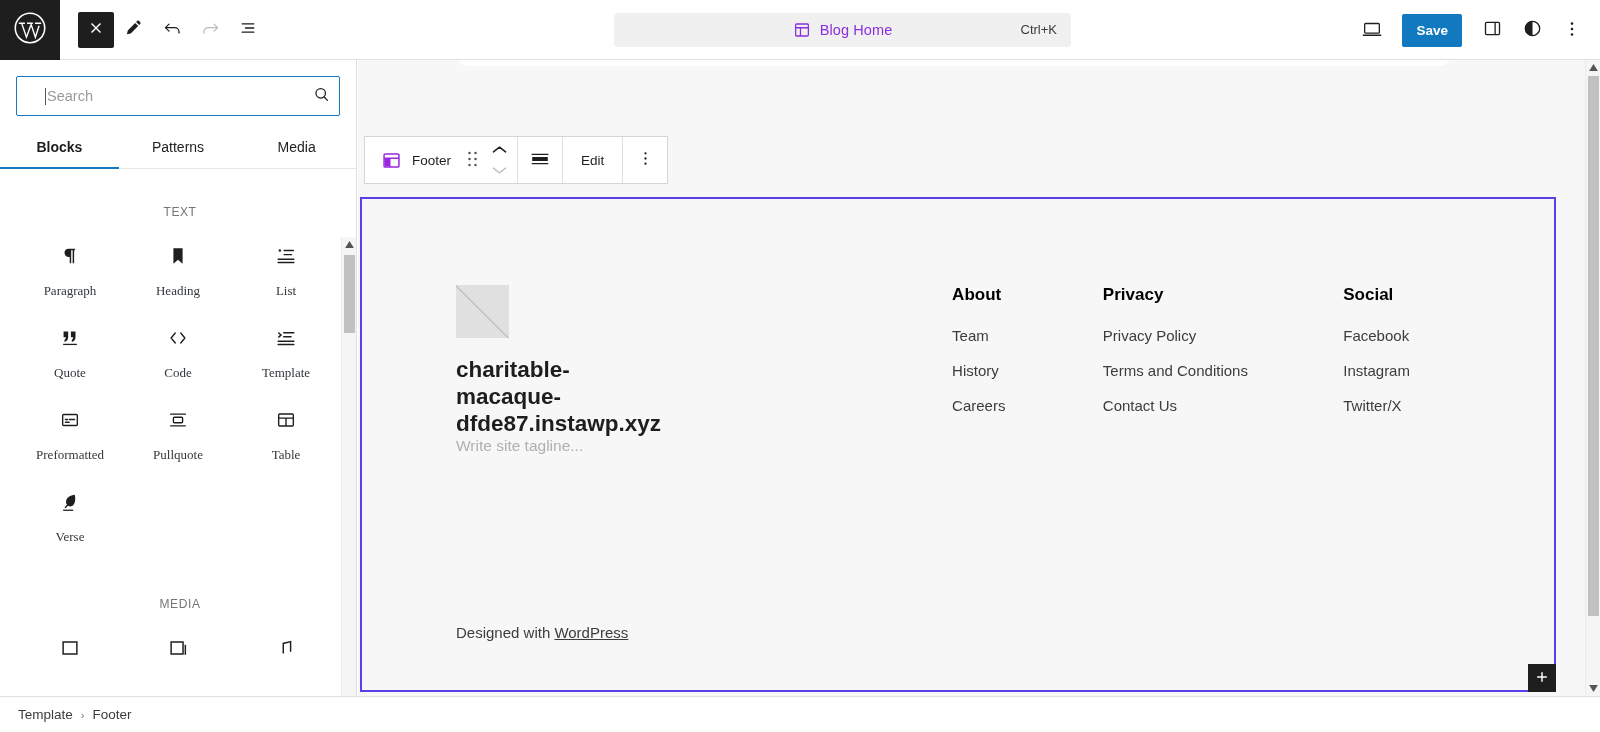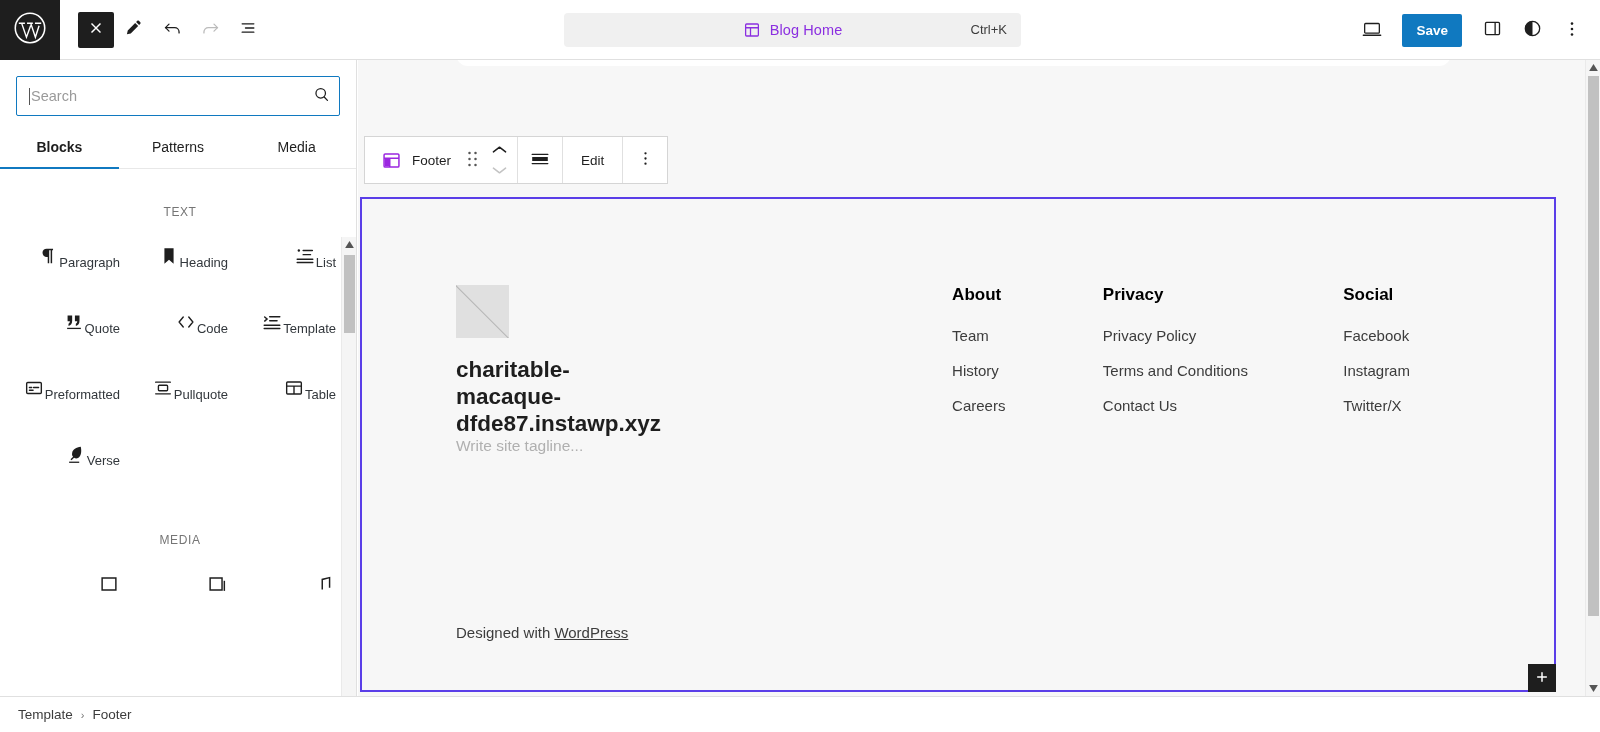--- a/index.html
+++ b/index.html
@@ -33,21 +33,21 @@
     display: flex; align-items: center; justify-content: center;
     background: none; border: none; cursor: pointer; border-radius: 2px;
     color: #1e1e1e;
   }
   .tool-btn.dark {
     background: #1e1e1e; color: #ffffff; border-radius: 2px;
   }
   .tool-btn.disabled { color: #bbbbbb; }
 
   .hdr-center {
-    position: absolute; left: 564px; top: 13px;
+    position: absolute; left: 614px; top: 13px;
     width: 457px; height: 34px;
     background: #f0f0f0; border-radius: 4px;
     display: flex; align-items: center; justify-content: center;
     cursor: pointer;
   }
   .doc-title-inner { display: flex; align-items: center; gap: 9px; }
   .doc-title-text {
     font-size: 14.5px; color: #8b2fe0; letter-spacing: .1px;
   }
   .doc-shortcut {
@@ -76,21 +76,21 @@
     border-right: 1px solid #e0e0e0;
     overflow: hidden;
   }
   .search-wrap { padding: 16px 16px 0 16px; }
   .search-box {
     position: relative;
     height: 40px;
     border: 1.5px solid #1079c0;
     border-radius: 2px;
     display: flex; align-items: center;
-    padding: 0 12px;
+    padding: 0 28px;
     background: #fff;
   }
   .search-caret {
     width: 1px; height: 17px; background: #555; margin-right: 1px;
   }
   .search-ph { font-size: 14.5px; color: #9a9a9a; }
   .search-icon-btn {
     position: absolute; right: 8px; top: 50%; transform: translateY(-50%);
     background: none; border: none; cursor: pointer; display: flex;
   }
@@ -123,26 +123,26 @@
     font-size: 12px; color: #757575;
     letter-spacing: .6px; text-transform: uppercase;
     margin: 36px 0 8px 4px;
     text-align: center;
   }
   .block-grid {
     display: grid; grid-template-columns: repeat(3, 1fr);
     row-gap: 2px;
   }
   .block-item {
-    display: flex; flex-direction: row;
-    align-items: center; justify-content: flex-end;
+    display: flex; flex-direction: column;
+    align-items: center; justify-content: flex-start;
     padding: 14px 4px 8px;
     cursor: pointer; border-radius: 2px;
     background: none; border: none;
-    font-family: Liberation Sans, sans-serif;
+    font-family: Liberation Serif, serif;
   }
   .block-icon {
     height: 30px; display: flex; align-items: center; justify-content: center;
     color: #1e1e1e; margin-bottom: 12px;
   }
   .block-label { font-size: 13px; color: #32373c; text-align: center; }
 
   
   .sb-track {
     position: absolute; right: 0; top: 0;

